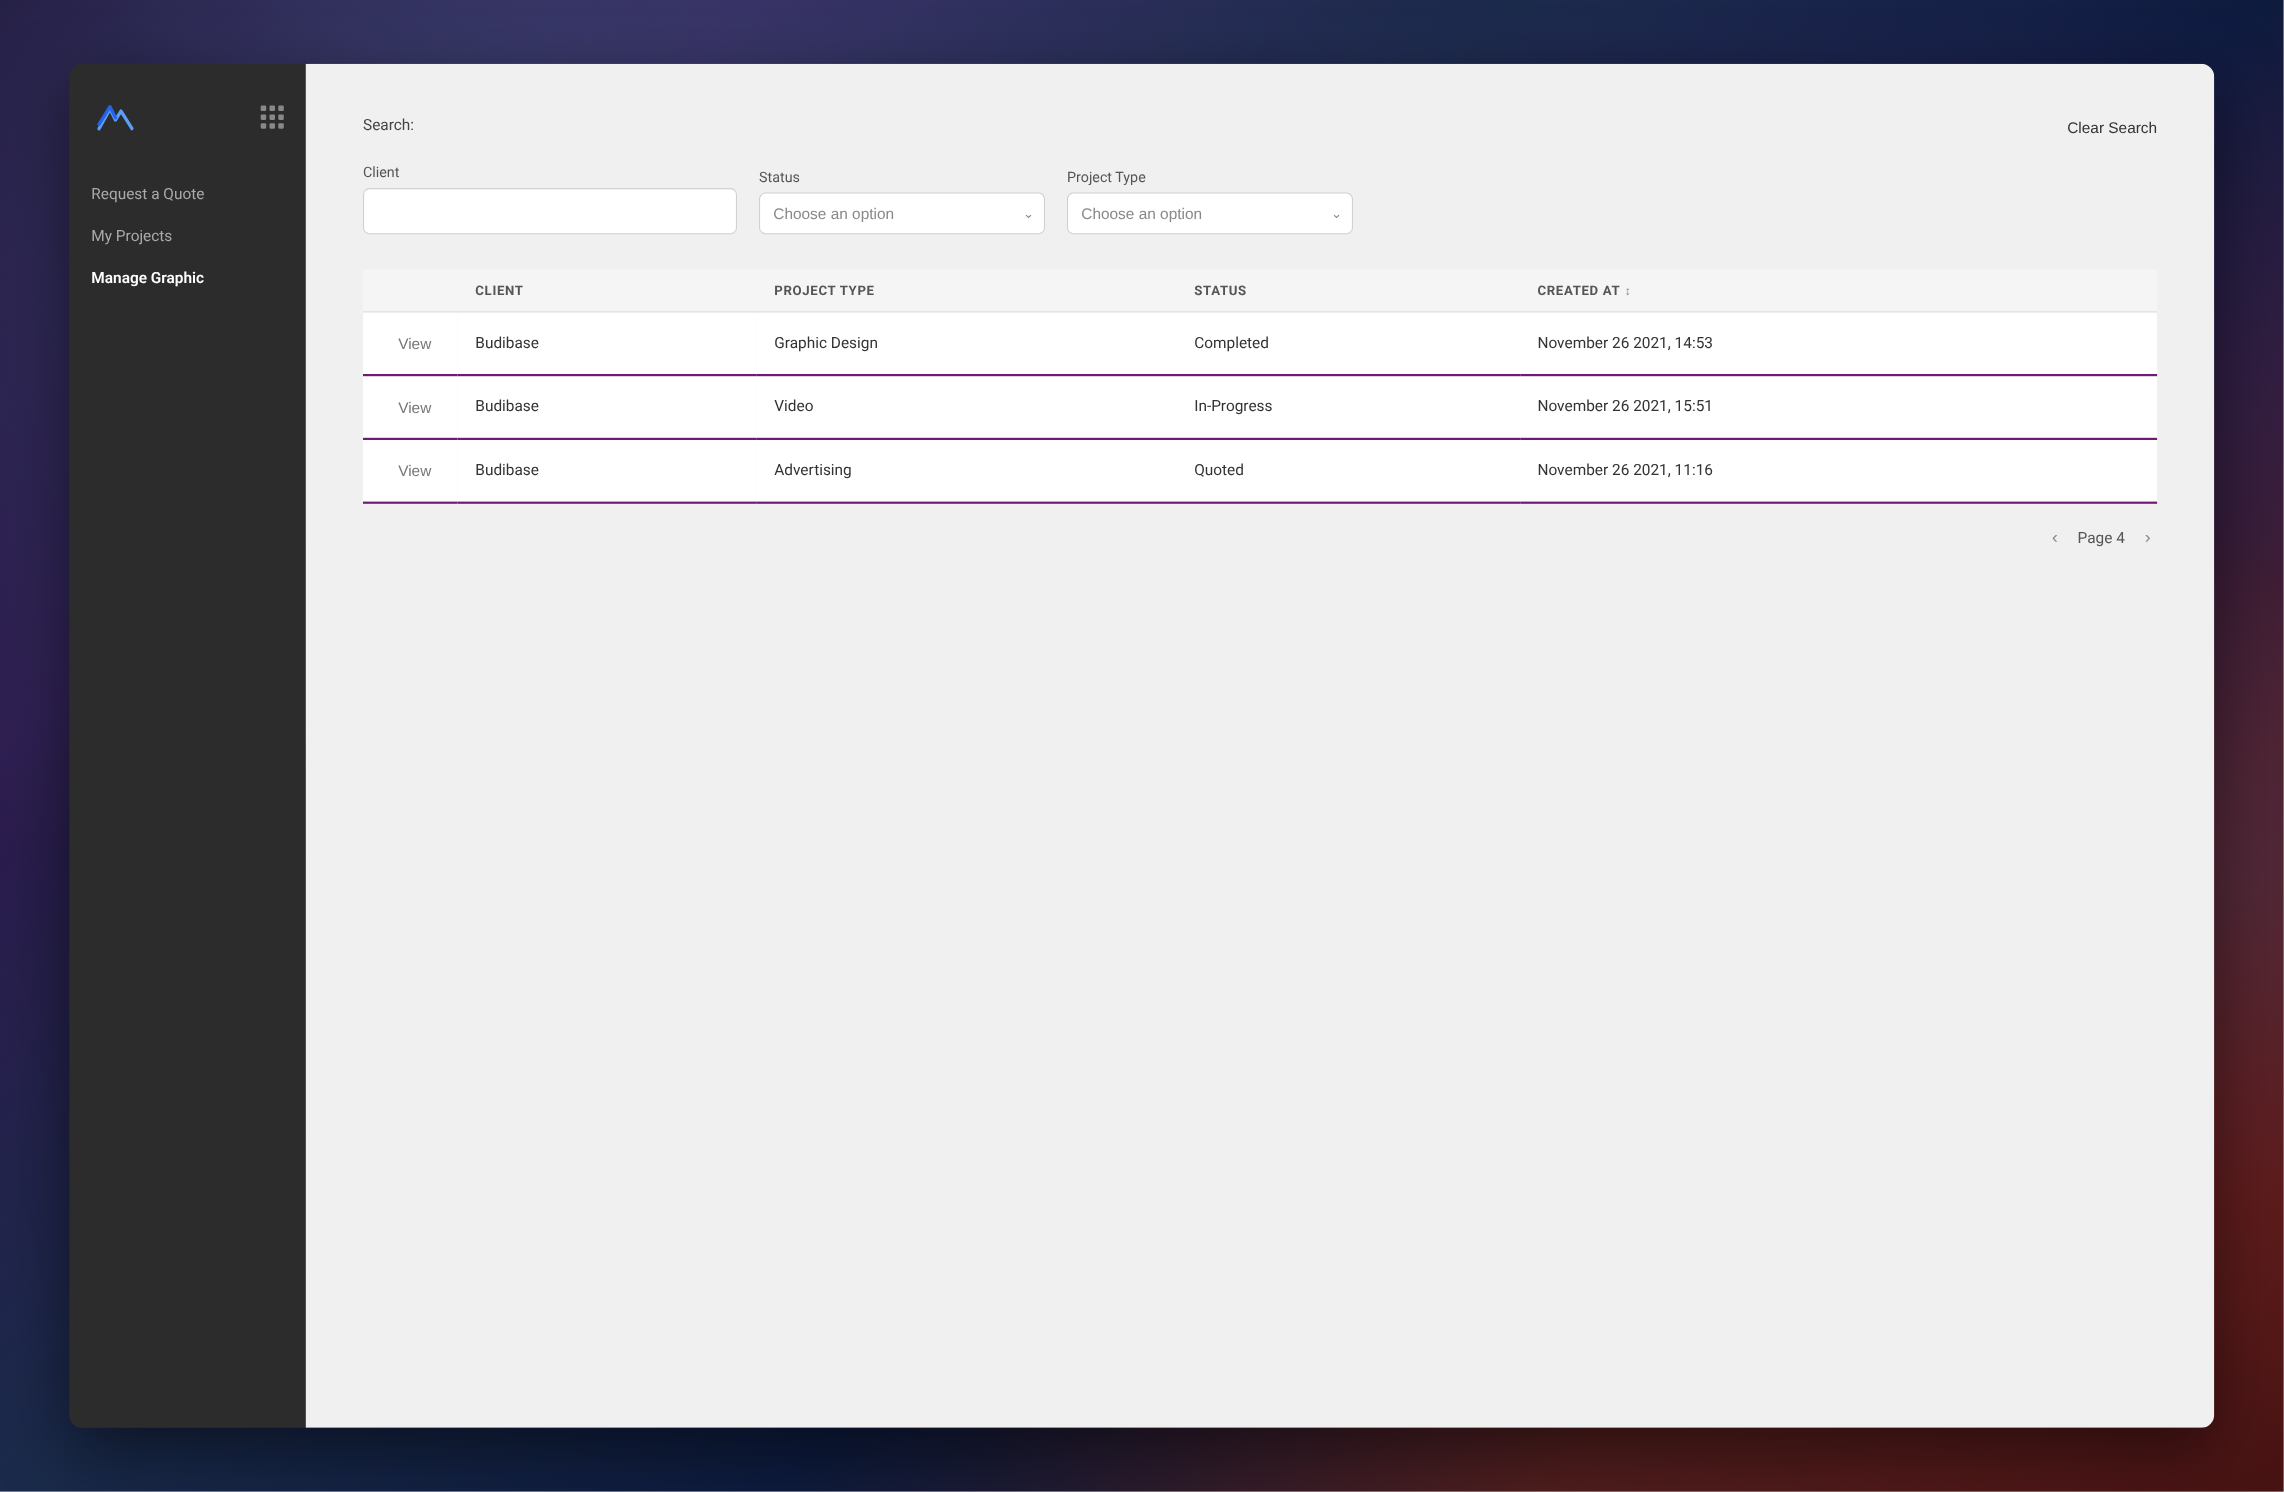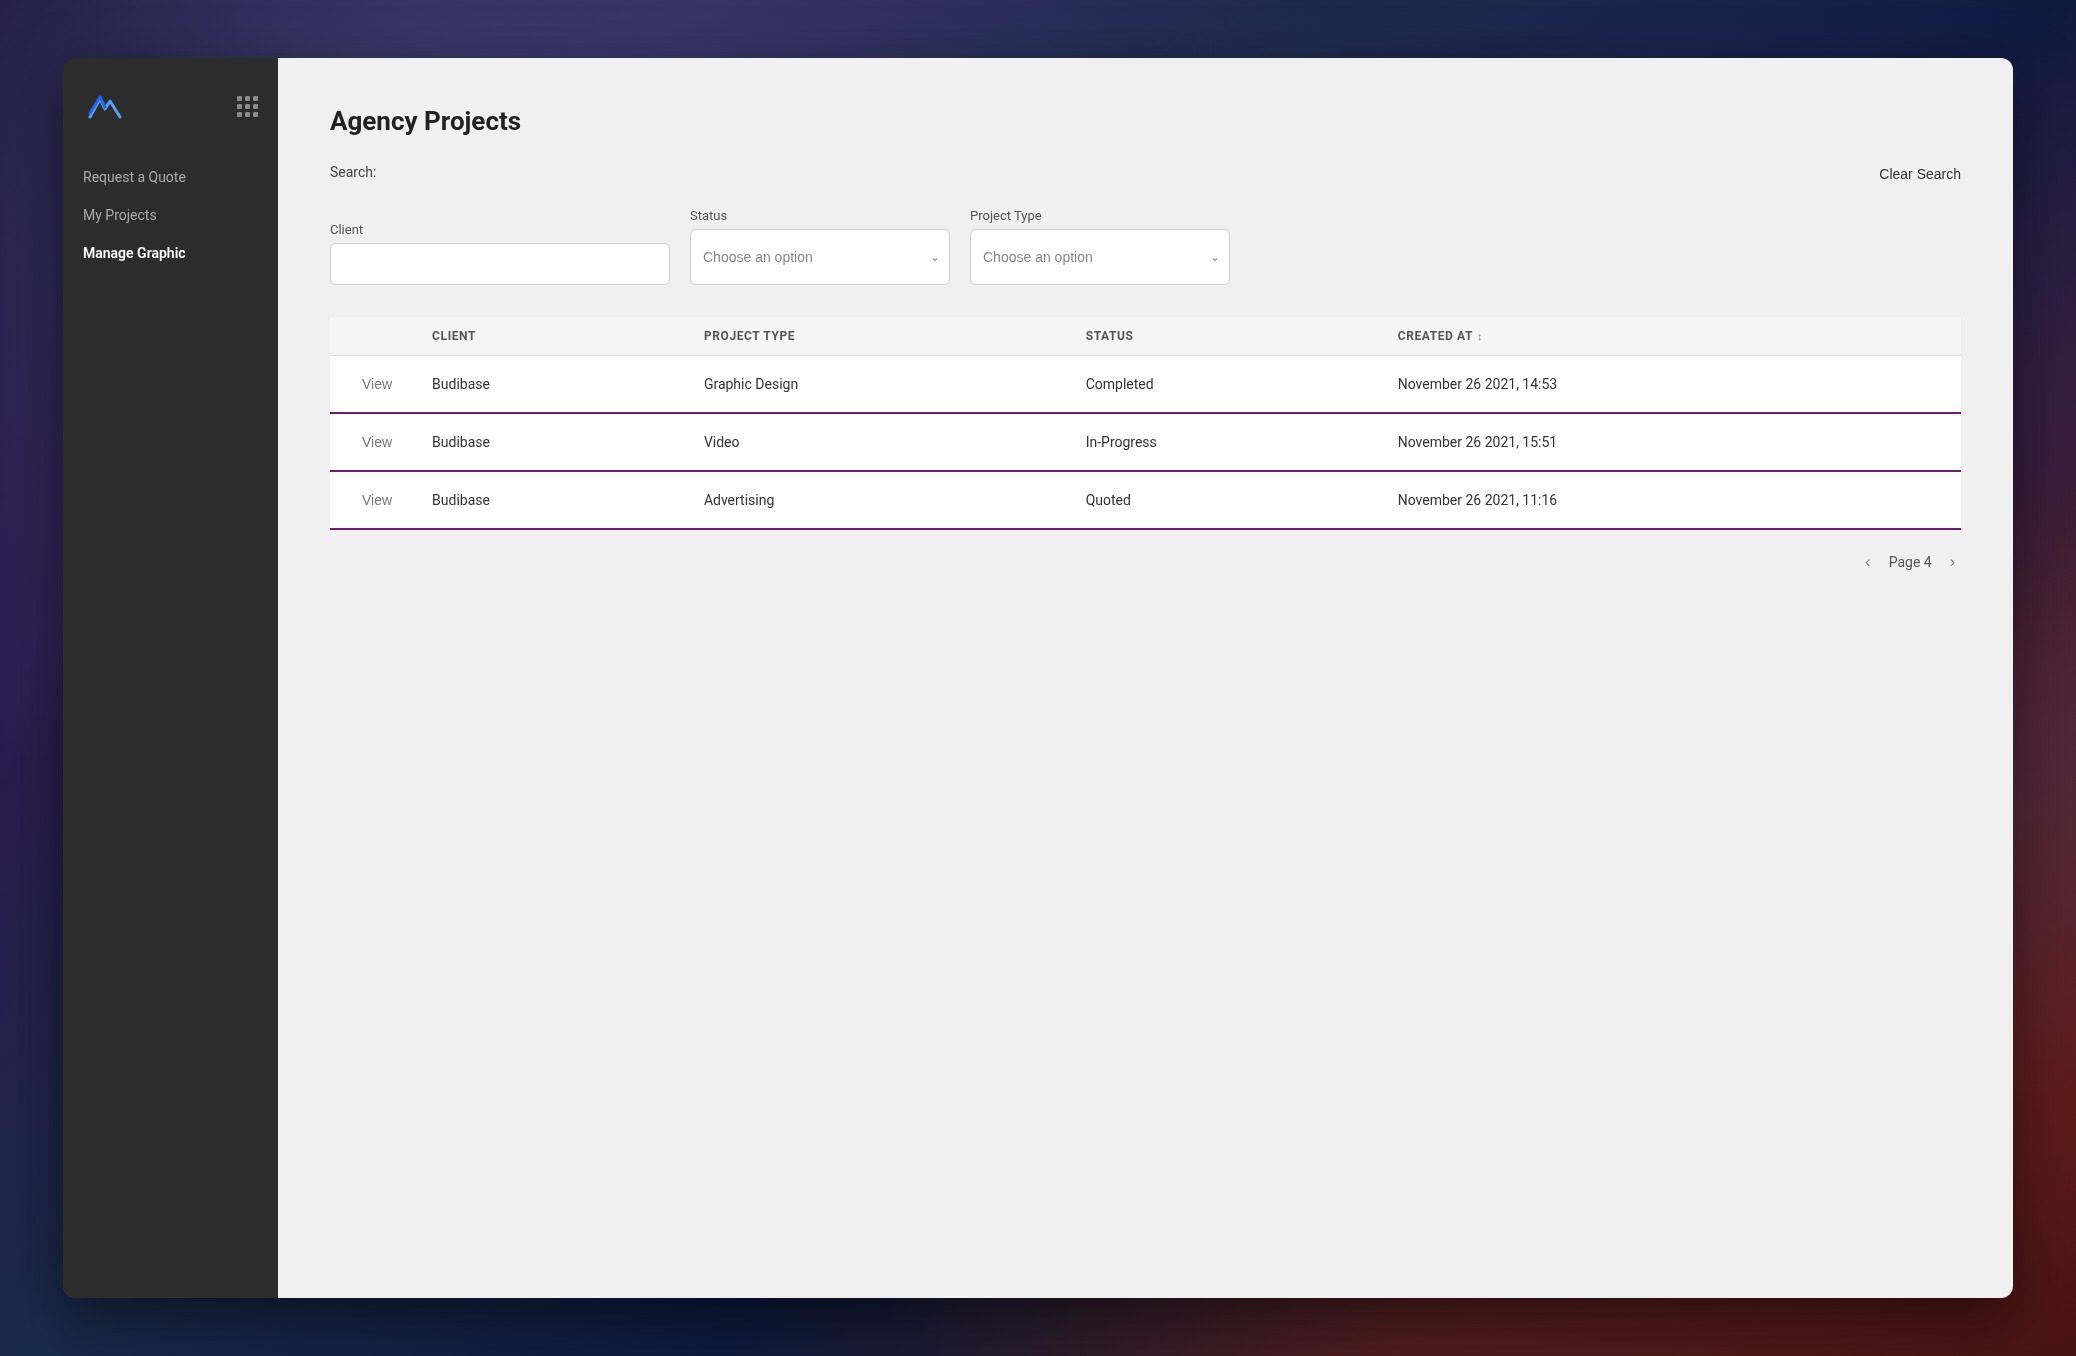--- a/index.html
+++ b/index.html
@@ -148,21 +148,21 @@
       color: #333;
       outline: none;
     }
 
     .select-wrapper {
       position: relative;
     }
 
     .select-field {
       width: 260px;
-      height: 56px;
+      height: 38px;
       border: 1.5px solid #d0d0d0;
       border-radius: 6px;
       background: #fff;
       padding: 0 36px 0 12px;
       font-size: 14px;
       color: #888;
       outline: none;
       appearance: none;
       cursor: pointer;
     }
@@ -317,21 +317,20 @@
       </div>
     </div>
     <nav class="sidebar-nav">
       <div class="nav-item">Request a Quote</div>
       <div class="nav-item">My Projects</div>
       <div class="nav-item active">Manage Graphic</div>
     </nav>
   </aside>
 
   <main class="main-content">
-    <h1 class="page-title">Agency Projects</h1>
 
     <div class="search-section">
       <div class="search-header">
         <span class="search-label">Search:</span>
         <button class="clear-search-btn">Clear Search</button>
       </div>
       <div class="search-controls">
         <div class="search-field-group">
           <label class="field-label">Client</label>
           <input class="search-input" type="text" style="">

